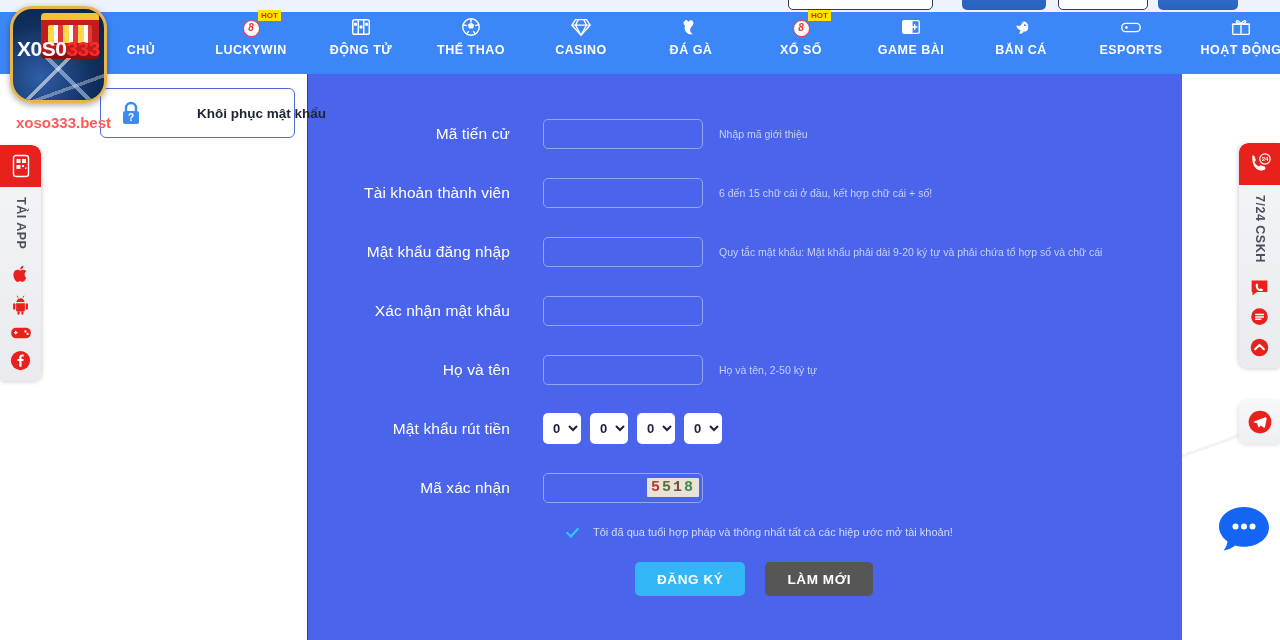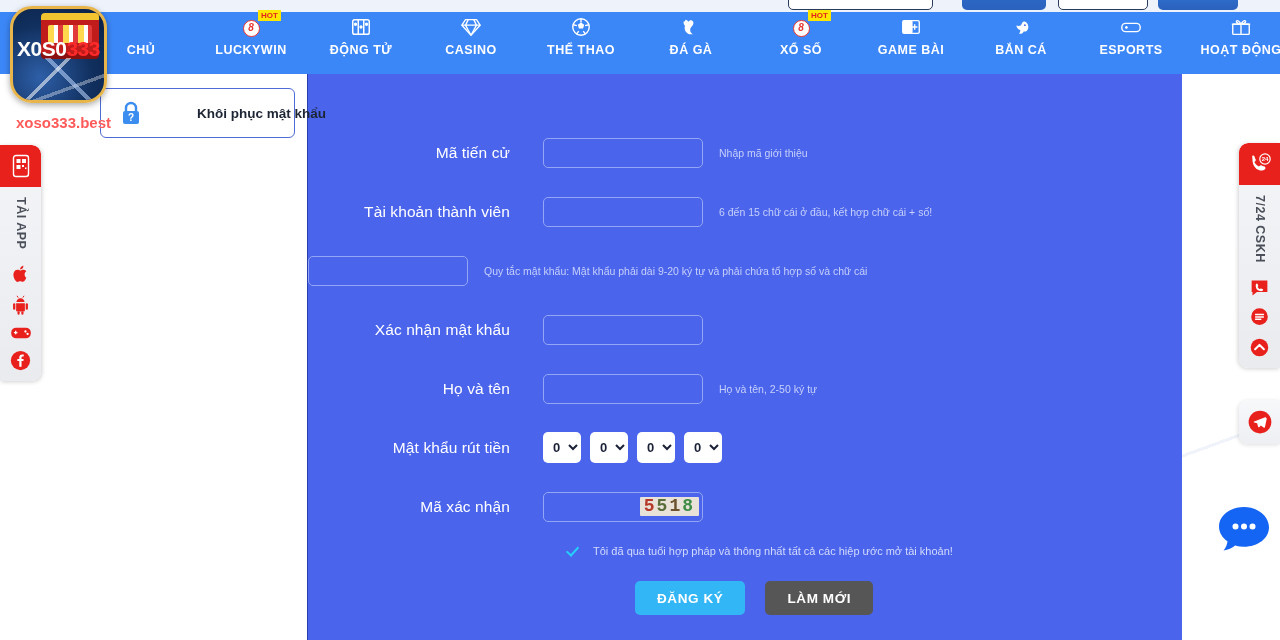--- a/index.html
+++ b/index.html
@@ -146,21 +146,21 @@
   }
   .lock-icon { width: 24px; height: 26px; flex: 0 0 auto; }
   .recover-label { font-size: 13.5px; font-weight: bold; color: #1d2433; white-space: nowrap; padding-left: 44px; }
 
   
   .form-panel {
     position: absolute; left: 307px; top: 74px; width: 875px; height: 566px;
     background: #4a64ec; z-index: 4;
     border-left: 1px solid #2a3fae;
   }
-  .form-rows { padding-top: 30px; margin-top: 19px; }
+  .form-rows { padding-top: 30px; }
   .frow {
     display: flex; align-items: center; height: 59px;
   }
   .flabel {
     width: 235px; min-width: 235px; text-align: right; padding-right: 33px;
     color: #ffffff; font-size: 15.5px; letter-spacing: .1px;
   }
   .finput {
     width: 160px; height: 30px;
     background: transparent;
@@ -176,21 +176,21 @@
     width: 38px; height: 31px; border: none; border-radius: 5px;
     background: #ffffff; color: #1b2237; font-size: 13px; font-weight: bold;
     padding-left: 6px; font-family: "Liberation Sans", sans-serif; cursor: pointer;
   }
   .captcha-box {
     width: 160px; height: 30px; border: 1px solid #93a6f5; border-radius: 5px;
     display: flex; align-items: center; justify-content: flex-end; padding-right: 3px;
   }
   .captcha-img {
     background: #e8e2d8; padding: 1px 4px; border-radius: 1px;
-    font-family: "Liberation Mono", monospace; font-size: 18px; font-weight: bold;
+    font-family: "Liberation Mono", monospace; font-size: 15px; font-weight: bold;
     letter-spacing: 2px; line-height: 17px; cursor: pointer;
   }
   .cd0 { color: #b53a2a; } .cd1 { color: #5a6f3c; } .cd2 { color: #6b5330; } .cd3 { color: #3f8c46; }
 
   .agree-row {
     display: flex; align-items: center; padding-left: 258px; margin-top: 8px;
   }
   .agree-check {
     width: 14px; height: 14px; display: inline-block; position: relative; cursor: pointer;
   }
@@ -293,36 +293,36 @@
               <circle cx="12" cy="12" r="1" fill="#fff"></circle>
               <circle cx="18" cy="9" r="1" fill="#fff"></circle>
           </svg>
         </span>
         <span class="nav-label">ĐỘNG TỬ</span>
       </div>
 
       <div class="nav-item">
         <span class="nav-icon">
           <svg width="22" height="22" viewBox="0 0 24 24" fill="none" stroke="#fff" stroke-width="1.5">
-            <path d="M6 4h12l4 6-10 11L2 10z"></path>
-              <path d="M2 10h20M9 4l-3 6 6 11M15 4l3 6-6 11"></path>
-          </svg>
-        </span>
-        <span class="nav-label">CASINO</span>
-      </div>
-
-      <div class="nav-item">
-        <span class="nav-icon">
-          <svg width="22" height="22" viewBox="0 0 24 24" fill="none" stroke="#fff" stroke-width="1.5">
             <circle cx="12" cy="12" r="9"></circle>
               <path d="M12 7l3.5 2.5-1.3 4h-4.4l-1.3-4z" fill="#fff" stroke="none"></path>
             <path d="M12 3v4M3.5 9.5l4 1M20.5 9.5l-4 1M7 20l2.5-3.5M17 20l-2.5-3.5"></path>
           </svg>
         </span>
         <span class="nav-label">THỂ THAO</span>
+      </div>
+
+      <div class="nav-item">
+        <span class="nav-icon">
+          <svg width="22" height="22" viewBox="0 0 24 24" fill="none" stroke="#fff" stroke-width="1.5">
+            <path d="M6 4h12l4 6-10 11L2 10z"></path>
+              <path d="M2 10h20M9 4l-3 6 6 11M15 4l3 6-6 11"></path>
+          </svg>
+        </span>
+        <span class="nav-label">CASINO</span>
       </div>
 
       <div class="nav-item">
         <span class="nav-icon">
           <svg width="22" height="22" viewBox="0 0 24 24" fill="#fff">
             <path d="M6 4c1.6 0 2.6 1.1 3 2.4C10 5 11.6 4.3 13 5c1.8.9 2 3 1.2 4.6-1 2-3.1 3-3.1 5.6 0 2.2 1.3 3.6 3 4.6-2.7.6-5.3.1-7-1.8C5 15.8 4.6 13 5.4 10.6 4.2 9.4 3.6 7.6 4 6c.6.2 1.3.1 2-2z"></path>
           </svg>
         </span>
         <span class="nav-label">ĐÁ GÀ</span>
       </div>
@@ -389,20 +389,21 @@
         <div class="fhint">Nhập mã giới thiệu</div>
       </div>
 
       <div class="frow">
         <div class="flabel">Tài khoản thành viên</div>
         <input class="finput" type="text" placeholder="" style="">
         <div class="fhint">6 đến 15 chữ cái ở đầu, kết hợp chữ cái + số!</div>
       </div>
 
       <div class="frow">
+        <div class="flabel">Mật khẩu đăng nhập</div>
         <input class="finput" type="password" placeholder="" style="">
         <div class="fhint">Quy tắc mật khẩu: Mật khẩu phải dài 9-20 ký tự và phải chứa tổ hợp số và chữ cái</div>
       </div>
 
       <div class="frow">
         <div class="flabel">Xác nhận mật khẩu</div>
         <input class="finput" type="password" placeholder="" style="">
         <div class="fhint"></div>
       </div>
 

